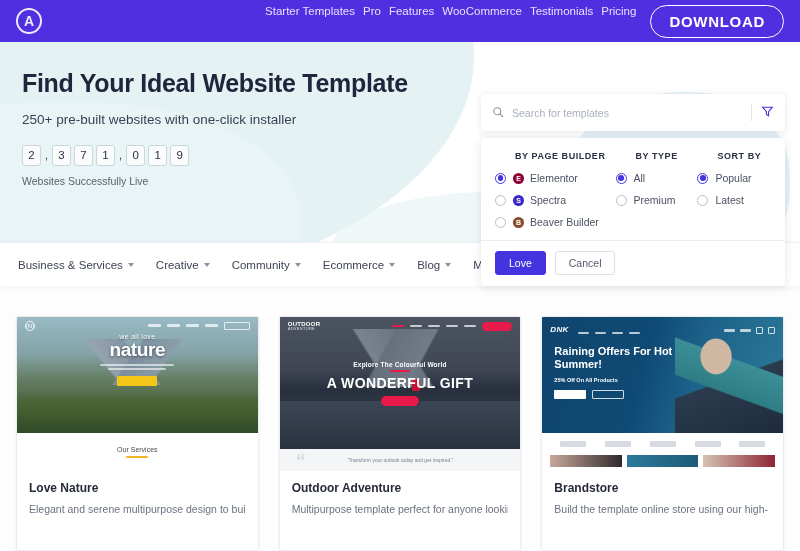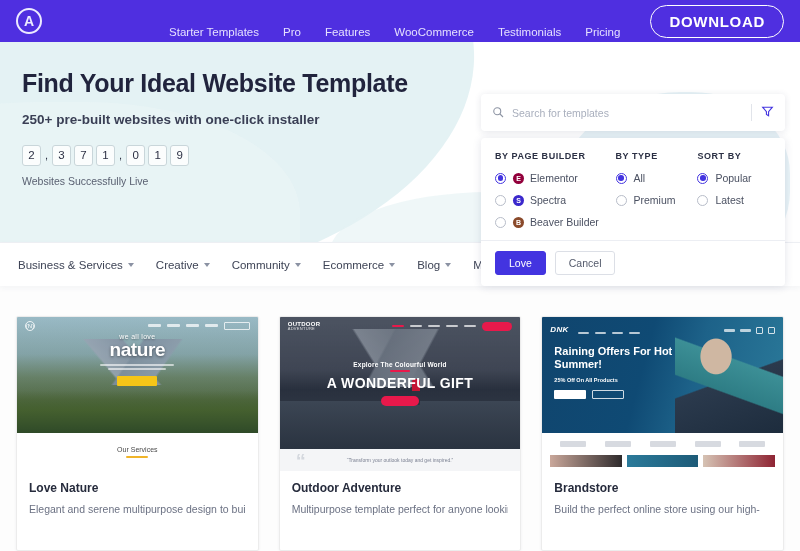--- a/index.html
+++ b/index.html
@@ -23,21 +23,21 @@
   .logo-mark {
     width: 26px; height: 26px; border-radius: 50%;
     border: 2px solid #eceaff;
     display: flex; align-items: center; justify-content: center;
     color: #eceaff; font-size: 14px; font-weight: 700; line-height: 1;
   }
   .logo-text {
     color: #f2f0ff; font-size: 22px; font-weight: 700;
     letter-spacing: 0.4px;
   }
-  .nav { margin-left: auto; display: flex; align-items: flex-end; gap: 24px; }
+  .nav { margin-left: auto; display: flex; align-items: flex-start; gap: 8px; }
   .nav-link {
     color: #e5e0ff; font-size: 11.5px; text-decoration: none; white-space: nowrap;
   }
   .download-btn {
     border: 1.5px solid #ffffff; border-radius: 20px;
     color: #ffffff; font-size: 15px; font-weight: 600;
     letter-spacing: 0.7px;
     padding: 7px 18px; background: transparent;
     margin-left: 6px; cursor: pointer;
     font-family: "Liberation Sans", sans-serif;
@@ -79,21 +79,21 @@
     border-radius: 50%;
     opacity: .6;
   }
   .hero-inner { position: relative; z-index: 5; padding: 28px 8px 0 22px; }
   .hero-title {
     font-size: 25px; font-weight: 700; color: #21243d;
     letter-spacing: -0.3px; line-height: 1.1;
   }
   .hero-sub {
     margin-top: 14px;
-    font-size: 13.5px; color: #3a3f55; font-weight: 700;
+    font-size: 13.5px; color: #3a3f55; font-weight: 400;
   }
   .counter { margin-top: 18px; display: flex; align-items: center; gap: 3px; }
   .digit {
     width: 19px; height: 21px;
     border: 1px solid #c9d6da; border-radius: 3px;
     background: #fbfdfd;
     display: flex; align-items: center; justify-content: center;
     font-size: 11.5px; color: #2c3044; font-weight: 500;
   }
   .sep { font-size: 11px; color: #2c3044; padding: 0 1px; }
@@ -123,21 +123,21 @@
     margin-top: 7px; background: #fff; border-radius: 4px;
     box-shadow: 0 1px 9px rgba(40,50,90,.13);
     overflow: hidden;
   }
   .filter-body { padding: 13px 14px 12px 14px; display: flex; }
   .fcol-1 { width: 131px; }
   .fcol-2 { width: 89px; }
   .fcol-3 { width: 80px; }
   .fhead {
     font-size: 9px; font-weight: 700; color: #2b3044;
-    letter-spacing: 0.55px; margin-bottom: 11px;
+    letter-spacing: 0.55px; margin-bottom: 11px; margin-left: 20px;
   }
   .fopt { display: flex; align-items: center; margin-bottom: 10px; }
   .fopt:last-child { margin-bottom: 0; }
   .radio {
     width: 11px; height: 11px; border-radius: 50%;
     border: 1.3px solid #b8bdc9; background: #fff;
     flex-shrink: 0; margin-right: 7px;
     display: flex; align-items: center; justify-content: center;
   }
   .radio.on { border-color: #4334e0; }
@@ -612,18 +612,18 @@
           <div class="t3-logoitem"></div>
         </div>
         <div class="t3-prods">
           <div class="t3-prod" style="background:linear-gradient(90deg,#c9a79a,#2e2a2c);"></div>
           <div class="t3-prod" style="background:linear-gradient(90deg,#2b7a9a,#1d5b78);"></div>
           <div class="t3-prod" style="background:linear-gradient(90deg,#d6c3b4,#8e2433);"></div>
         </div>
       </div>
       <div class="card-meta">
         <div class="card-title">Brandstore</div>
-        <div class="card-desc">Build the perfect online store using our high-</div>
+        <div class="card-desc">Build the template online store using our high-</div>
       </div>
     </div>
 
   </div>
 </div>
 
 </body></html>

